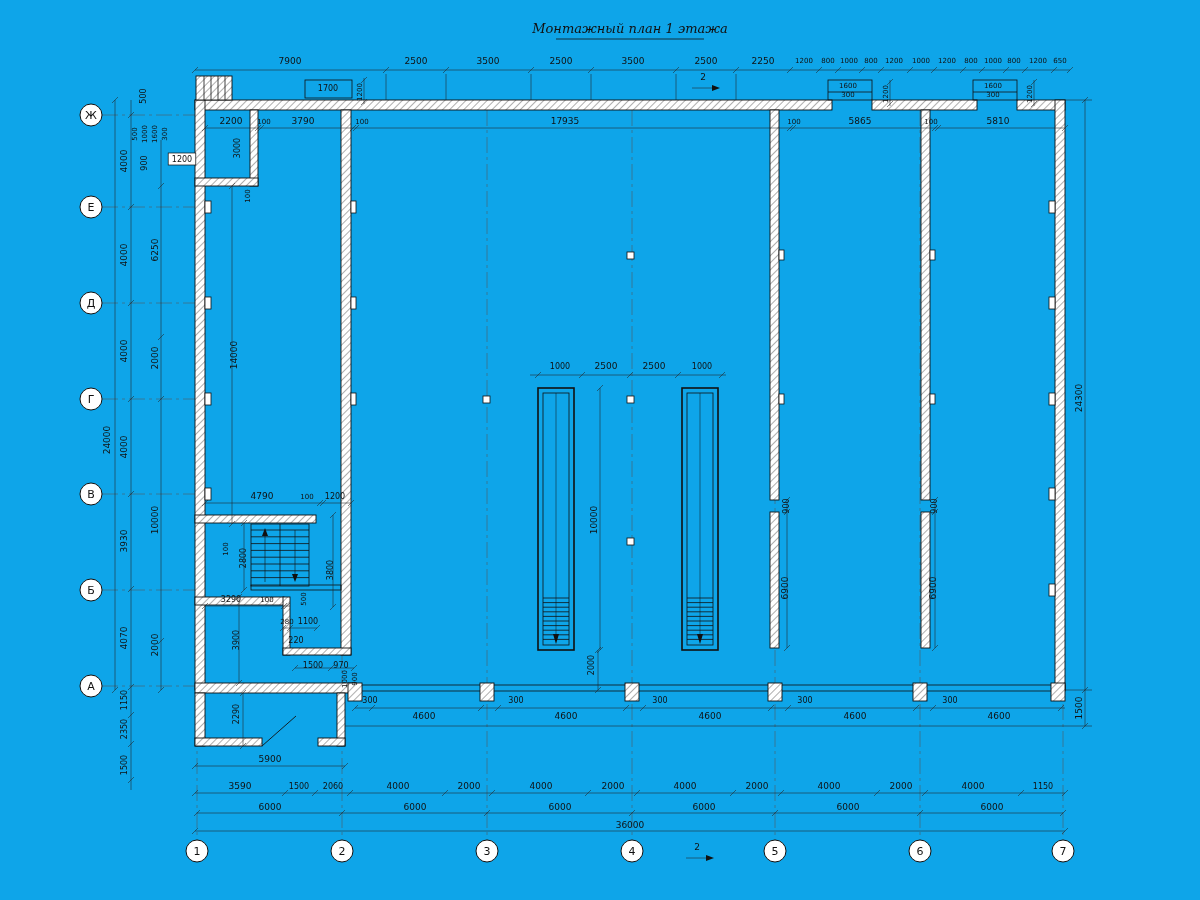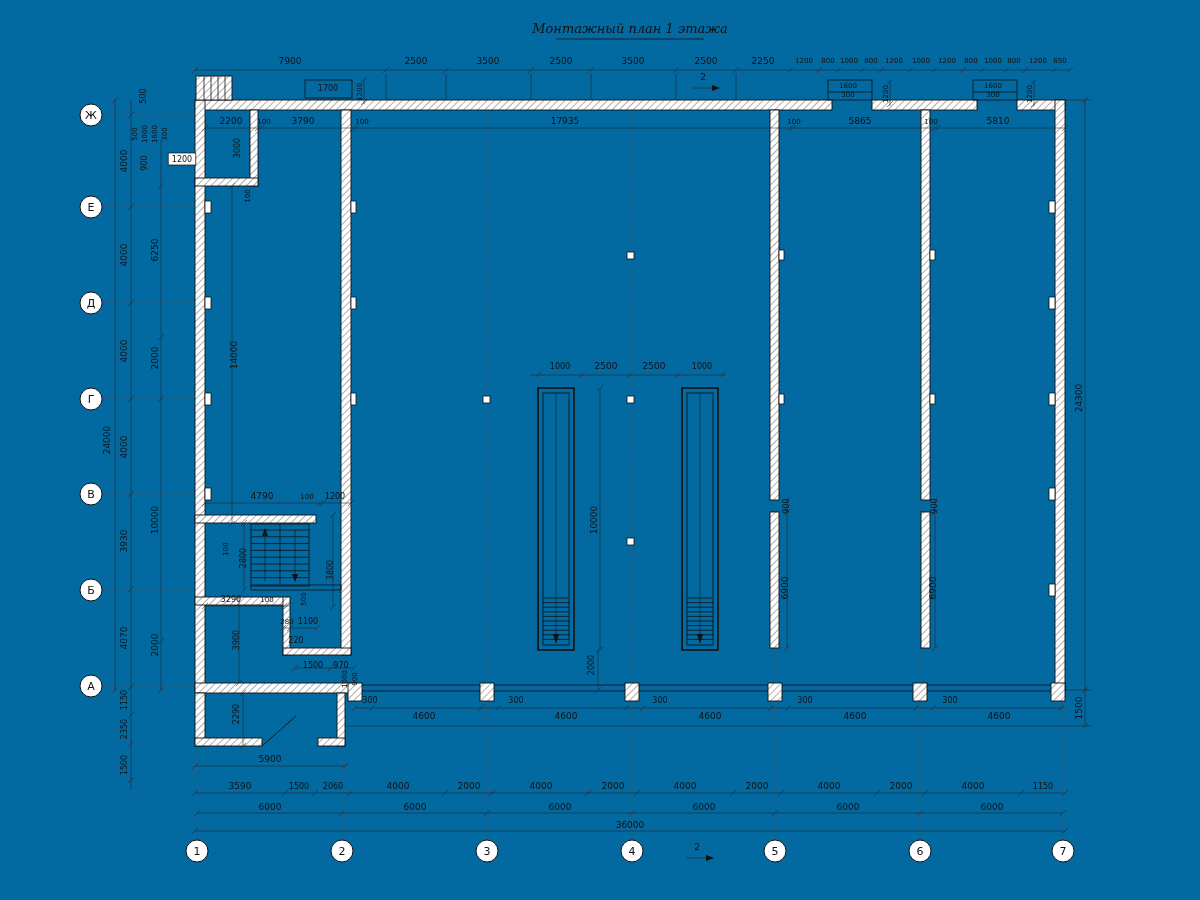--- a/index.html
+++ b/index.html
@@ -1,16 +1,16 @@
 <!DOCTYPE html>
 <html><head>
 <meta charset="utf-8">
 <style>
   html,body{margin:0;padding:0;background:#f2f2f2;}
-  .sheet{width:1200px;height:900px;background:#0369a1;position:relative;margin:0 auto;
+  .sheet{width:1200px;height:900px;background:#0ea5e9;position:relative;margin:0 auto;
          font-family:"DejaVu Sans",sans-serif;}
   svg{display:block}
   .lbl{fill:#111;font-family:"DejaVu Sans",sans-serif;}
   .title-text{fill:#111;font-style:italic;font-family:"DejaVu Serif",serif;}
   .wall{fill:url(#hatch);stroke:#111;stroke-width:0.9;}
   .thin{fill:none;stroke:#111;stroke-width:0.8;}
   .bold{fill:none;stroke:#111;stroke-width:1.6;}
   .dim{stroke:#222;stroke-width:0.55;fill:none;}
   .axisline{stroke:#555;stroke-width:0.55;fill:none;}
   .sq{fill:#fff;stroke:#111;stroke-width:0.8;}

